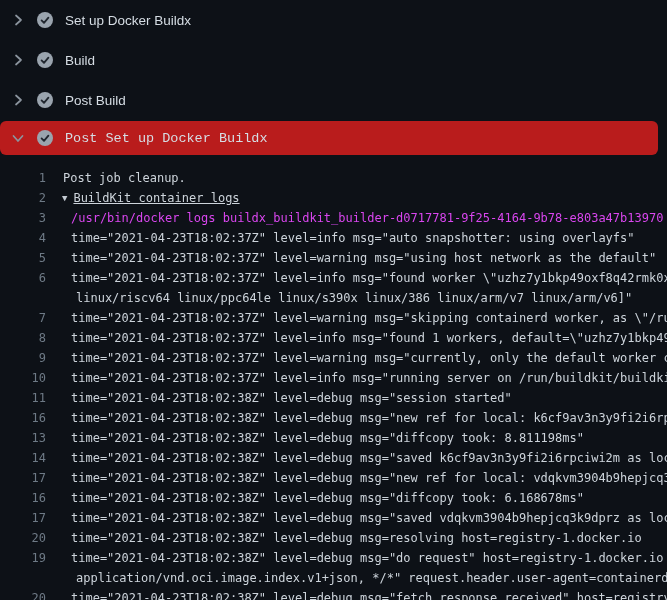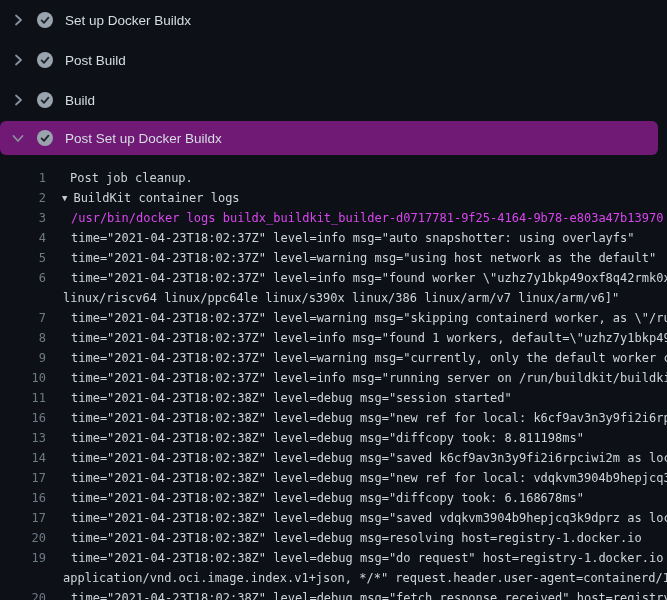--- a/index.html
+++ b/index.html
@@ -11,39 +11,39 @@
   }
   
   .steps{width:658px;border-radius:32px;}
   .step{
     height:40px;display:flex;align-items:center;
     padding-left:10px;box-sizing:border-box;
     color:#d6dde4;font-size:13.5px;cursor:pointer;
   }
   .step.expanded{
     height:34px;margin-top:1px;
-    background:#701a75;border-radius:6px;
+    background:#b91c1c;border-radius:6px;font-family:Liberation Mono, monospace;
   }
   .chev{width:16px;height:16px;flex:0 0 16px;display:flex;align-items:center;justify-content:center;}
   .chev svg{display:block;}
   .step.expanded .chev svg{transform:rotate(90deg);}
   .check{width:16px;height:16px;flex:0 0 16px;margin-left:11px;display:flex;align-items:center;justify-content:center;}
   .step-label{margin-left:12px;white-space:nowrap;}
   
   .log{
     padding-top:13px;
     font-family:"DejaVu Sans Mono","Liberation Mono",monospace;
     font-size:12px;line-height:20px;color:#cdd4db;
   }
   .lrow{display:flex;height:20px;white-space:pre;align-items:baseline;}
   .lnum{flex:0 0 46px;text-align:right;color:#6e7a86;cursor:pointer;}
   .ltext{white-space:pre;}
-  .lrow.plain   .ltext{margin-left:24px;}
-  .lrow.group   .ltext{margin-left:6px;}
-  .lrow.wrap    .ltext{margin-left:17px;}
+  .lrow.plain   .ltext{margin-left:17px;}
+  .lrow.group   .ltext{margin-left:6px;text-decoration:underline;}
+  .lrow.wrap    .ltext{margin-left:30px;}
   .lrow.output  .ltext{margin-left:25px;}
   .lrow.command .ltext{margin-left:25px;color:#d946ef;}
   .ltri{display:none;margin-left:16px;font-size:9px;color:#c3cad2;transform:translateY(-1px);}
   .lrow.group .ltri{display:inline;}
 </style>
 </head>
 <body>
 
 <div class="steps">
     <div class="step">
@@ -65,35 +65,35 @@
       <svg width="16" height="16" viewBox="0 0 16 16">
         <path d="M6 3.5 L11 8 L6 12.5" fill="none" stroke="#8b949e" stroke-width="1.7" stroke-linecap="round" stroke-linejoin="round"></path>
       </svg>
     </span>
     <span class="check">
       <svg width="16" height="16" viewBox="0 0 16 16">
         <circle cx="8" cy="8" r="8" fill="#9aa4ae"></circle>
         <path d="M4.6 8.4 L7 10.8 L11.4 5.6" fill="none" stroke="#20262e" stroke-width="1.8" stroke-linecap="round" stroke-linejoin="round"></path>
       </svg>
     </span>
+    <span class="step-label">Build</span>
+  </div>
+    <div class="step">
+    <span class="chev">
+      <svg width="16" height="16" viewBox="0 0 16 16">
+        <path d="M6 3.5 L11 8 L6 12.5" fill="none" stroke="#8b949e" stroke-width="1.7" stroke-linecap="round" stroke-linejoin="round"></path>
+      </svg>
+    </span>
+    <span class="check">
+      <svg width="16" height="16" viewBox="0 0 16 16">
+        <circle cx="8" cy="8" r="8" fill="#9aa4ae"></circle>
+        <path d="M4.6 8.4 L7 10.8 L11.4 5.6" fill="none" stroke="#20262e" stroke-width="1.8" stroke-linecap="round" stroke-linejoin="round"></path>
+      </svg>
+    </span>
     <span class="step-label">Post Build</span>
-  </div>
-    <div class="step">
-    <span class="chev">
-      <svg width="16" height="16" viewBox="0 0 16 16">
-        <path d="M6 3.5 L11 8 L6 12.5" fill="none" stroke="#8b949e" stroke-width="1.7" stroke-linecap="round" stroke-linejoin="round"></path>
-      </svg>
-    </span>
-    <span class="check">
-      <svg width="16" height="16" viewBox="0 0 16 16">
-        <circle cx="8" cy="8" r="8" fill="#9aa4ae"></circle>
-        <path d="M4.6 8.4 L7 10.8 L11.4 5.6" fill="none" stroke="#20262e" stroke-width="1.8" stroke-linecap="round" stroke-linejoin="round"></path>
-      </svg>
-    </span>
-    <span class="step-label">Build</span>
   </div>
     <div class="step expanded">
     <span class="chev">
       <svg width="16" height="16" viewBox="0 0 16 16">
         <path d="M6 3.5 L11 8 L6 12.5" fill="none" stroke="#8b949e" stroke-width="1.7" stroke-linecap="round" stroke-linejoin="round"></path>
       </svg>
     </span>
     <span class="check">
       <svg width="16" height="16" viewBox="0 0 16 16">
         <circle cx="8" cy="8" r="8" fill="#9aa4ae"></circle>

